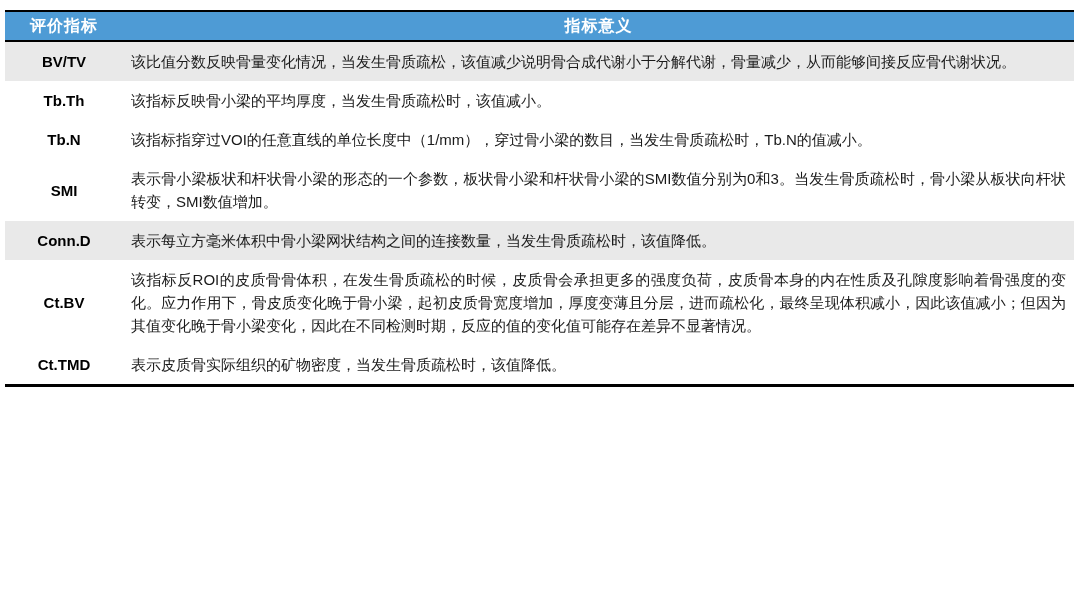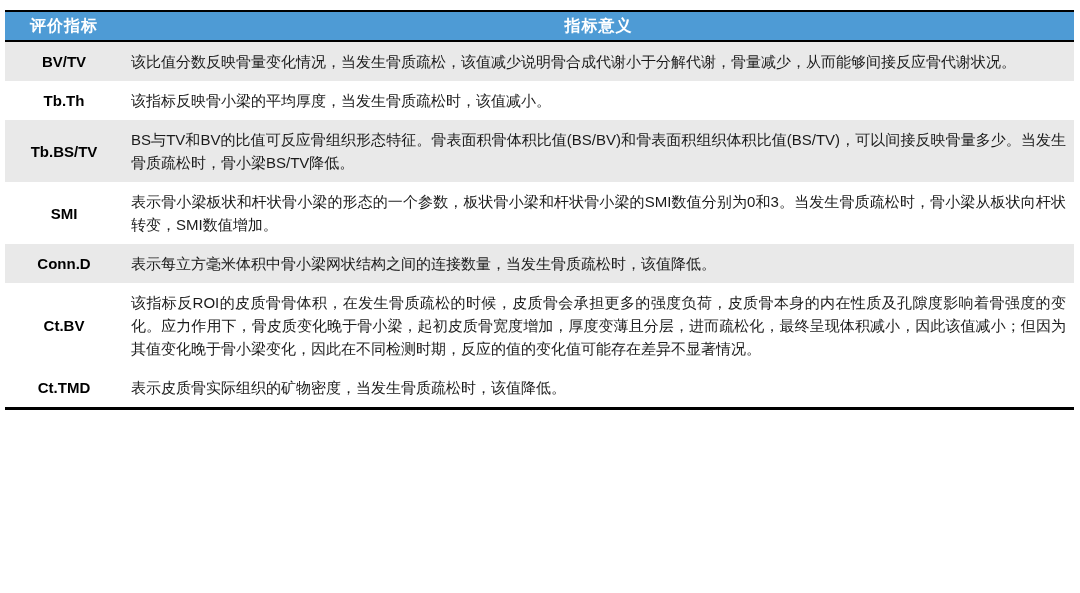--- a/index.html
+++ b/index.html
@@ -75,23 +75,23 @@
     </thead>
     <tbody>
       <tr class="alt">
         <td class="ind">BV/TV</td>
         <td class="mean">该比值分数反映骨量变化情况，当发生骨质疏松，该值减少说明骨合成代谢小于分解代谢，骨量减少，从而能够间接反应骨代谢状况。</td>
       </tr>
       <tr class="plain">
         <td class="ind">Tb.Th</td>
         <td class="mean">该指标反映骨小梁的平均厚度，当发生骨质疏松时，该值减小。</td>
       </tr>
-      <tr class="alt">
-        <td class="ind">Tb.BS/TV</td>
-        <td class="mean">BS与TV和BV的比值可反应骨组织形态特征。骨表面积骨体积比值(BS/BV)和骨表面积组织体积比值(BS/TV)，可以间接反映骨量多少。当发生骨质疏松时，骨小梁BS/TV降低。</td>
+      <tr class="plain">
+        <td class="ind">Tb.N</td>
+        <td class="mean">该指标指穿过VOI的任意直线的单位长度中（1/mm），穿过骨小梁的数目，当发生骨质疏松时，Tb.N的值减小。</td>
       </tr>
       <tr class="plain">
         <td class="ind">SMI</td>
         <td class="mean">表示骨小梁板状和杆状骨小梁的形态的一个参数，板状骨小梁和杆状骨小梁的SMI数值分别为0和3。当发生骨质疏松时，骨小梁从板状向杆状转变，SMI数值增加。</td>
       </tr>
       <tr class="alt">
         <td class="ind">Conn.D</td>
         <td class="mean">表示每立方毫米体积中骨小梁网状结构之间的连接数量，当发生骨质疏松时，该值降低。</td>
       </tr>
       <tr class="plain">

